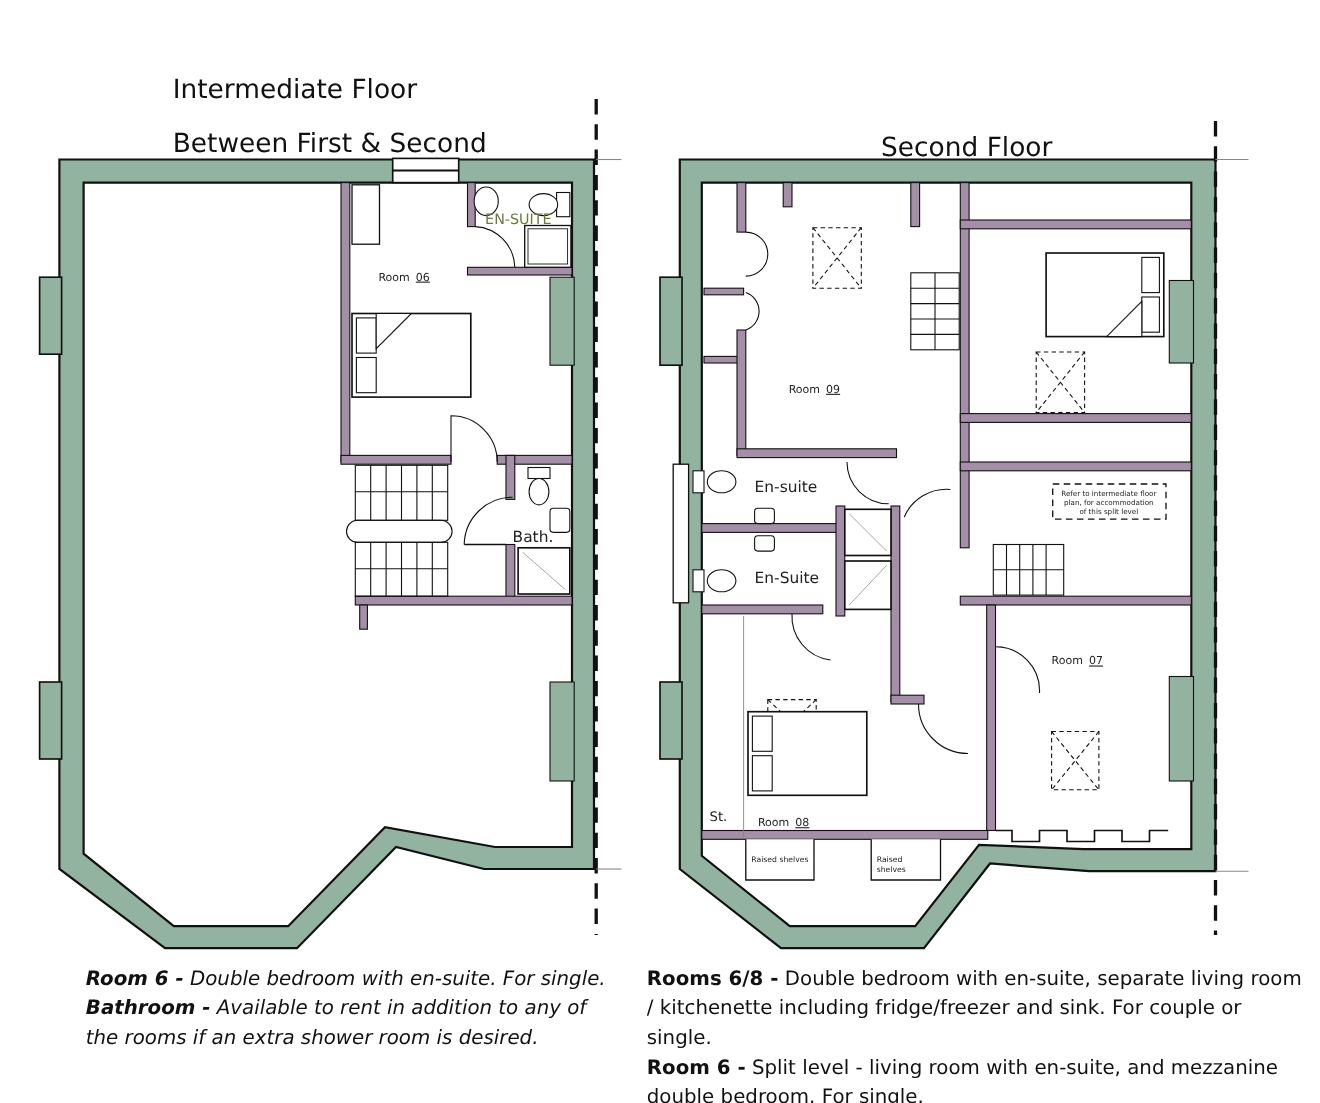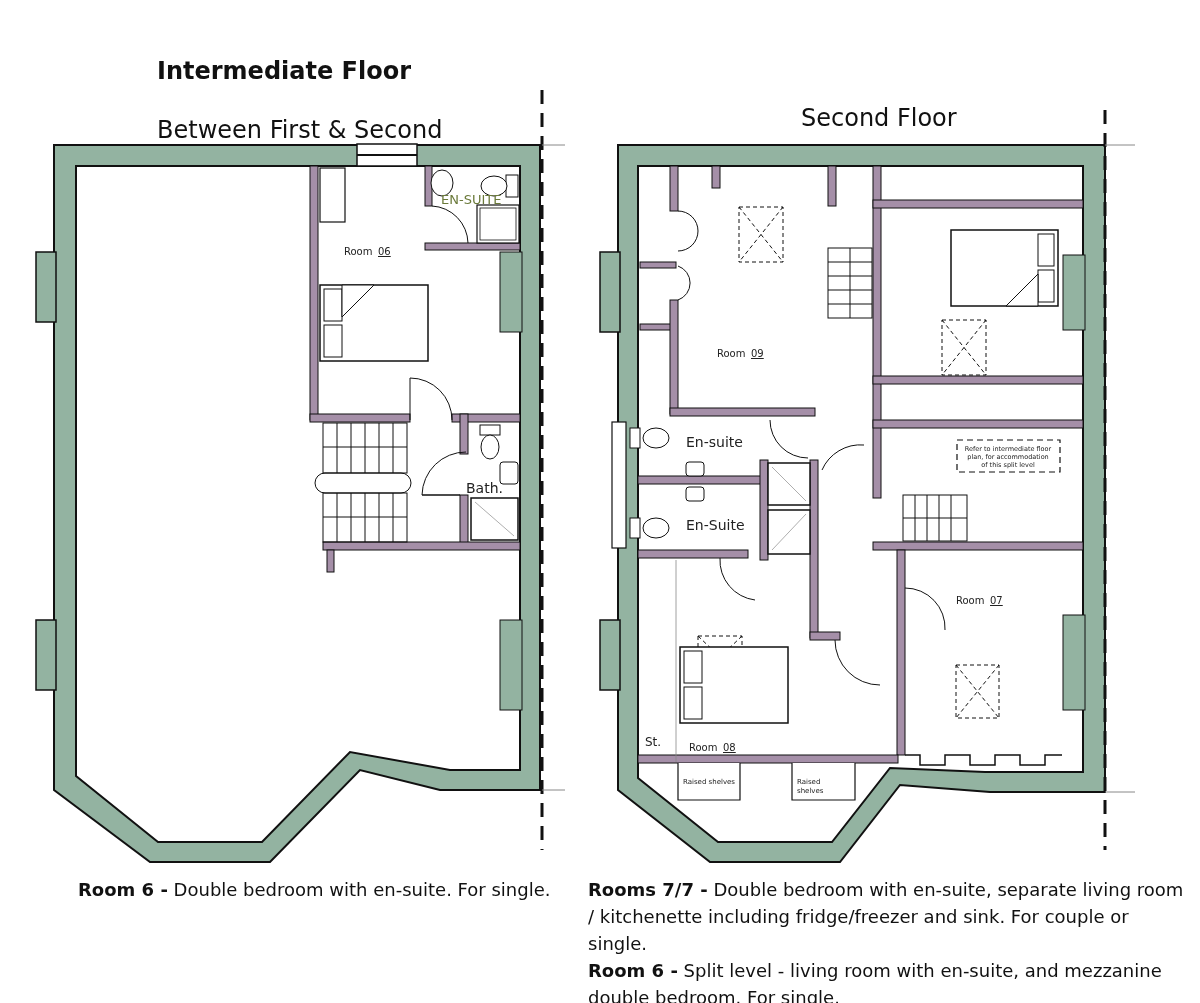--- a/index.html
+++ b/index.html
@@ -7,23 +7,23 @@
   .title{position:absolute;color:#111;font-size:24px;line-height:36px;white-space:nowrap;}
   #plan{position:absolute;left:0;top:0;}
   .lbl{font-family:"DejaVu Sans",sans-serif;fill:#222;}
   .cap{position:absolute;font-size:18px;line-height:27px;color:#111;}
   .cap b{font-weight:bold;}
   .cap p{margin:0;}
 </style>
 </head>
 <body>
 
-<div class="title" style="left:157px;top:53px;font-weight:bold;">Intermediate Floor</div>
+<div class="title" style="left:157px;top:63px;">Intermediate Floor</div>
 <div class="title" style="left:157px;top:112px;">Between First &amp; Second</div>
-<div class="title" style="left:801px;top:100px;">Second Floor</div>
+<div class="title" style="left:801px;top:116px;">Second Floor</div>
 
 <svg id="plan" width="1200" height="870" viewBox="0 0 1200 870">
 
   <g>
 
     <path d="M54,145 L540,145 L540,790 L440,790 L360,770 L270,862 L150,862 L54,790 Z
          M76,166 L76,776 L158,842 L262,842 L350,752 L450,770 L520,770 L520,166 Z" fill="#93b3a1" stroke="#111" stroke-width="2" fill-rule="evenodd"></path>
 
     <rect x="36" y="252" width="20" height="70" fill="#93b3a1" stroke="#111" stroke-width="1.5"></rect>
     <rect x="36" y="620" width="20" height="70" fill="#93b3a1" stroke="#111" stroke-width="1.5"></rect>
@@ -240,20 +240,21 @@
     <path d="M678,763 L678,800 L740,800 L740,763" fill="#fff" stroke="#111" stroke-width="1.2"></path>
     <path d="M792,763 L792,800 L855,800 L855,763" fill="#fff" stroke="#111" stroke-width="1.2"></path>
     <text class="lbl" x="709" y="784" font-size="7" text-anchor="middle">Raised shelves</text>
     <text class="lbl" x="797" y="784" font-size="7">Raised</text>
     <text class="lbl" x="797" y="793" font-size="7">shelves</text>
 
     <path d="M905,755 L920,755 L920,765 L945,765 L945,755 L970,755 L970,765 L995,765 L995,755 L1020,755 L1020,765 L1045,765 L1045,755 L1062,755" fill="none" stroke="#111" stroke-width="1.5"></path>
   </g>
 </svg>
 
-<div class="cap" style="left:78px;top:876px;width:490px;">
+<div class="cap" style="left:78px;top:876px;width:490px;font-style:italic;">
   <p><b>Room 6 -</b><span> Double bedroom with en-suite. For single.</span></p>
+  <p><b>Bathroom -</b><span> Available to rent in addition to any of the rooms if an extra shower room is desired.</span></p>
 </div>
 
 <div class="cap" style="left:588px;top:876px;width:600px;">
-  <p><b>Rooms 7/7 -</b><span> Double bedroom with en-suite, separate living room / kitchenette including fridge/freezer and sink. For couple or single.</span></p>
+  <p><b>Rooms 6/8 -</b><span> Double bedroom with en-suite, separate living room / kitchenette including fridge/freezer and sink. For couple or single.</span></p>
   <p><b>Room 6 -</b><span> Split level - living room with en-suite, and mezzanine double bedroom. For single.</span></p>
 </div>
 
 </body></html>

